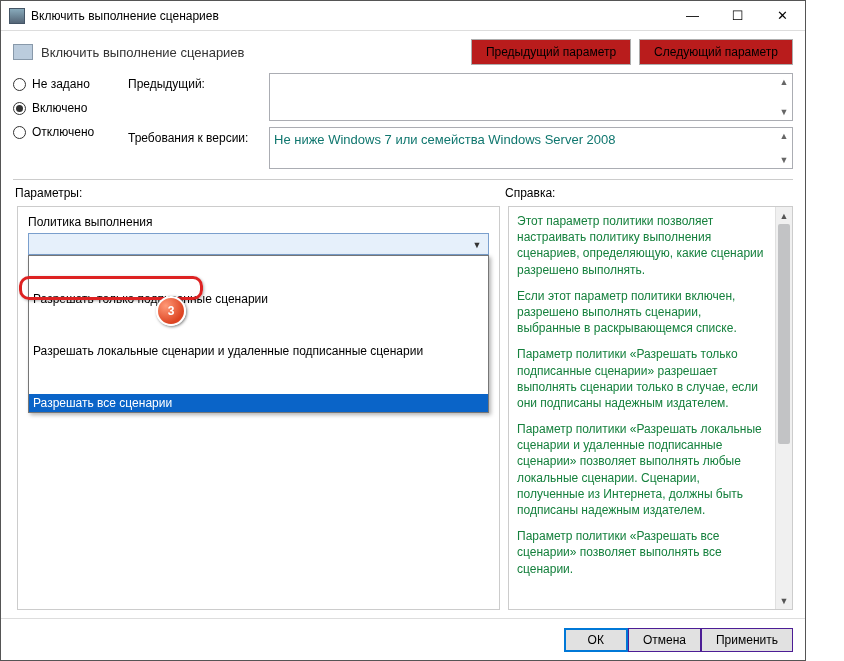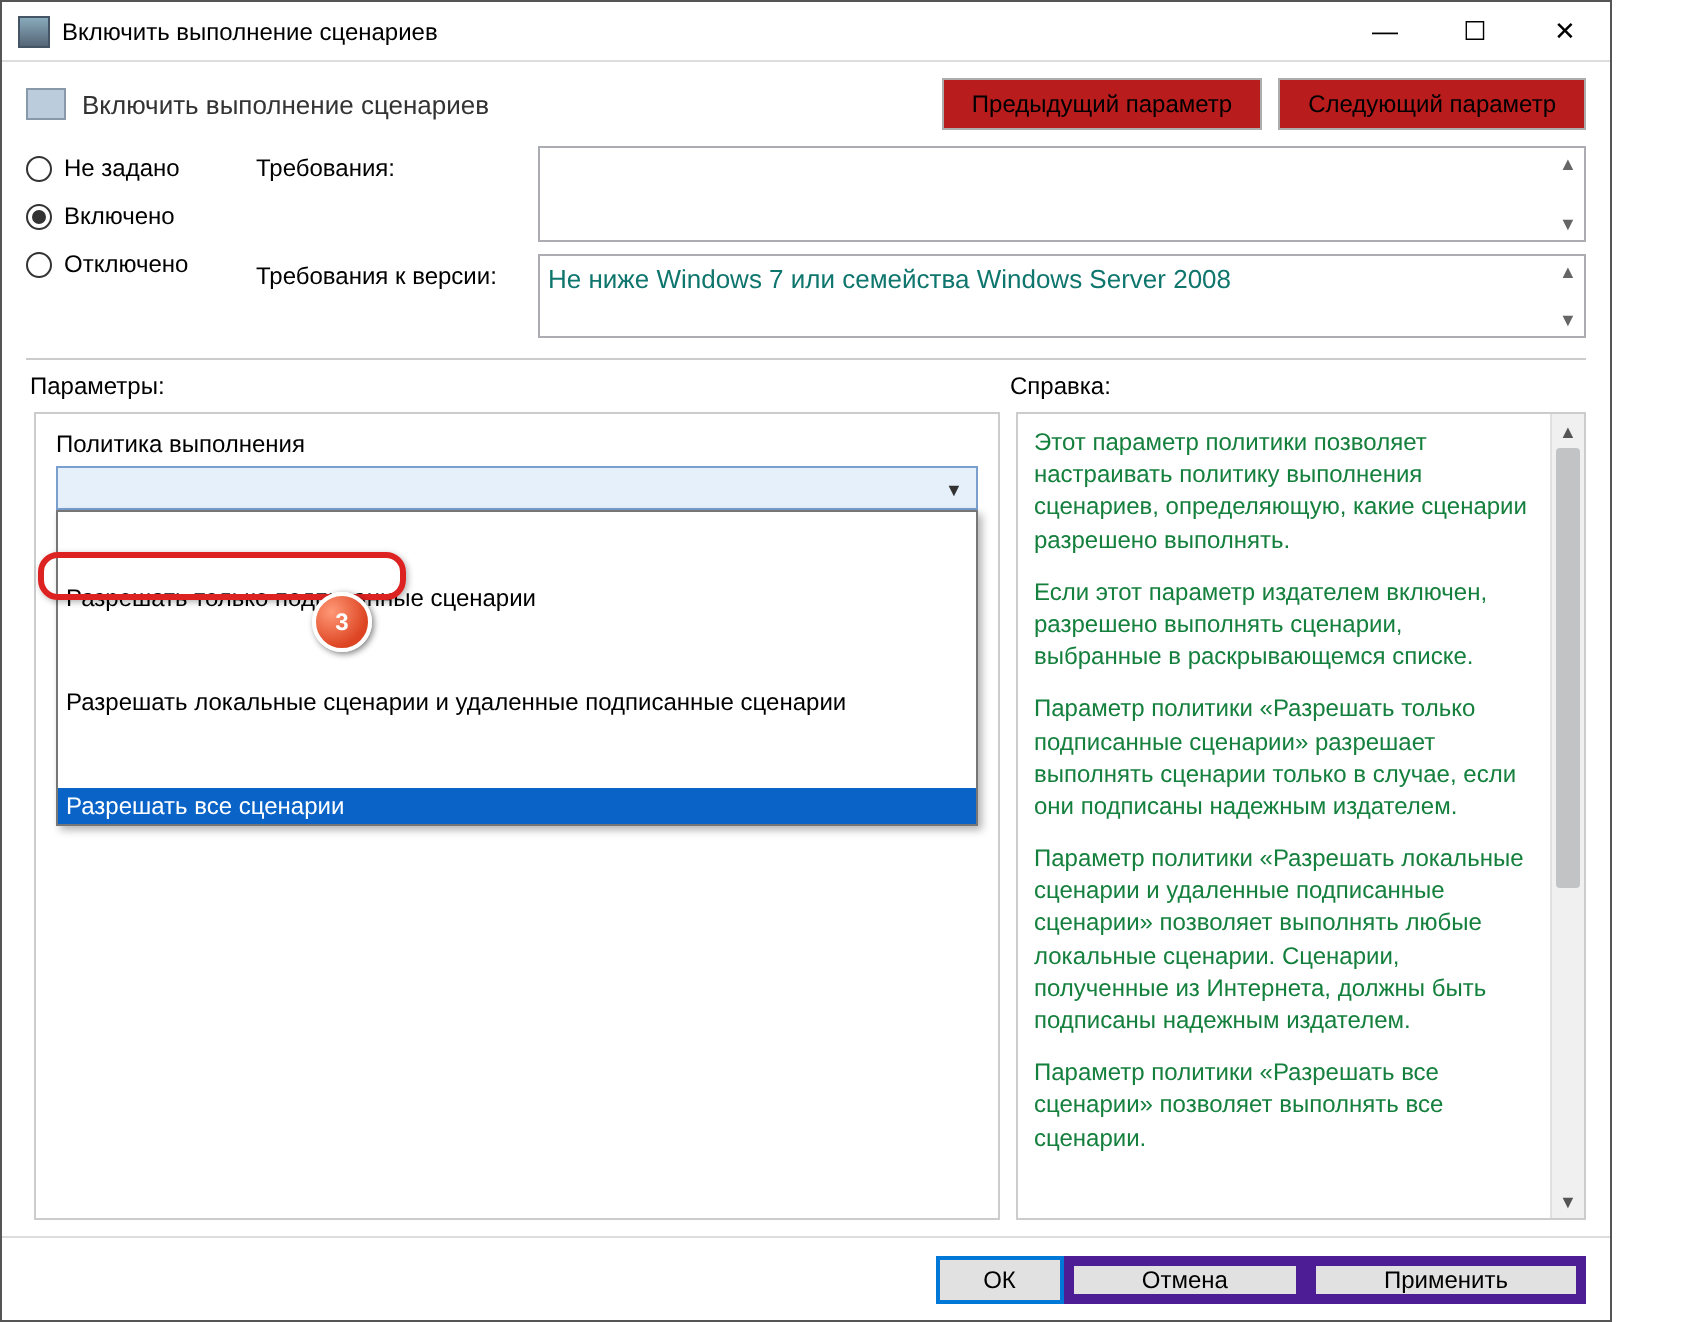--- a/index.html
+++ b/index.html
@@ -49,21 +49,21 @@
 .dropdown { border: 1px solid #7a9fcd; background: #e6f0fb; height: 22px; display:flex; align-items:center; padding-left:4px; position:relative;}
 .dd-arrow { position:absolute; right:3px; top:3px; width:16px; height:16px; display:flex; align-items:center; justify-content:center; font-size:9px; color:#333;}
 .dd-list { position:absolute; top:21px; left:-1px; right:-1px; background:#fff; border:1px solid #767676; box-shadow:2px 2px 4px rgba(0,0,0,0.3); z-index:5;}
 .dd-opt { padding: 2px 4px; font-size:12px;margin-top:34px;}
 .dd-opt.hl { background:#0a64c8; color:#fff;}
 
 .red-callout { position:absolute; border:3px solid #d22; border-radius:10px; pointer-events:none; z-index:10; box-shadow: 1px 1px 3px rgba(0,0,0,0.3);}
 .badge { position:absolute; width:30px; height:30px; border-radius:50%; background: radial-gradient(circle at 30% 30%, #f97, #d42 70%); color:#fff; font-weight:bold; display:flex; align-items:center; justify-content:center; font-size:15px; border:2px solid #fff; box-shadow:1px 1px 3px rgba(0,0,0,0.5); z-index:11;}
 
 .footer { height: 42px; border-top: 1px solid #ddd; display:flex; align-items:center; justify-content:flex-end; gap:0; padding-right:12px;}
-.footer button { height: 24px; padding: 0 34px; border:5px solid #4c1d95; background:#e1e1e1; font-size:12px;}
+.footer button { height: 24px; padding: 0 14px; border:1px solid #4c1d95; background:#e1e1e1; font-size:12px;}
 .footer button.primary { border:2px solid #0078d7; padding: 0 22px;}
 </style>
 </head>
 <body>
 
 <div class="window">
   <div class="titlebar">
     <div class="icon"></div>
     <div class="title">Включить выполнение сценариев</div>
     <div class="win-controls">
@@ -92,21 +92,21 @@
           </div>
         <span>Включено</span>
       </div>
       <div class="radio-item">
         <div class="radio-outer"></div>
         <span>Отключено</span>
       </div>
     </div>
     <div class="fields-col">
       <div class="field-row">
-        <div class="field-label">Требования:</div>
+        <div class="field-label">Предыдущий:</div>
         <div class="text-area-wrap">
           <div class="text-area"></div>
           <div class="scroll-col">
             <div class="scroll-arrow">▲</div>
             <div class="scroll-arrow">▼</div>
           </div>
         </div>
       </div>
       <div class="field-row">
         <div class="field-label">Требования к версии:</div>
@@ -138,21 +138,21 @@
           <div class="dd-opt">Разрешать только подписанные сценарии</div>
           <div class="dd-opt">Разрешать локальные сценарии и удаленные подписанные сценарии</div>
           <div class="dd-opt hl">Разрешать все сценарии</div>
         </div>
       </div>
     </div>
 
     <div class="panel panel-right">
       <div class="content">
         <p>Этот параметр политики позволяет настраивать политику выполнения сценариев, определяющую, какие сценарии разрешено выполнять.</p>
-        <p>Если этот параметр издателем включен, разрешено выполнять сценарии, выбранные в раскрывающемся списке.</p>
+        <p>Если этот параметр политики включен, разрешено выполнять сценарии, выбранные в раскрывающемся списке.</p>
         <p>Параметр политики «Разрешать только подписанные сценарии» разрешает выполнять сценарии только в случае, если они подписаны надежным издателем.</p>
         <p>Параметр политики «Разрешать локальные сценарии и удаленные подписанные сценарии» позволяет выполнять любые локальные сценарии. Сценарии, полученные из Интернета, должны быть подписаны надежным издателем.</p>
         <p>Параметр политики «Разрешать все сценарии» позволяет выполнять все сценарии.</p>
       </div>
       <div class="scrollbar">
         <div class="sb-btn">▲</div>
         <div class="sb-thumb"></div>
         <div class="sb-track"></div>
         <div class="sb-btn">▼</div>
       </div>

